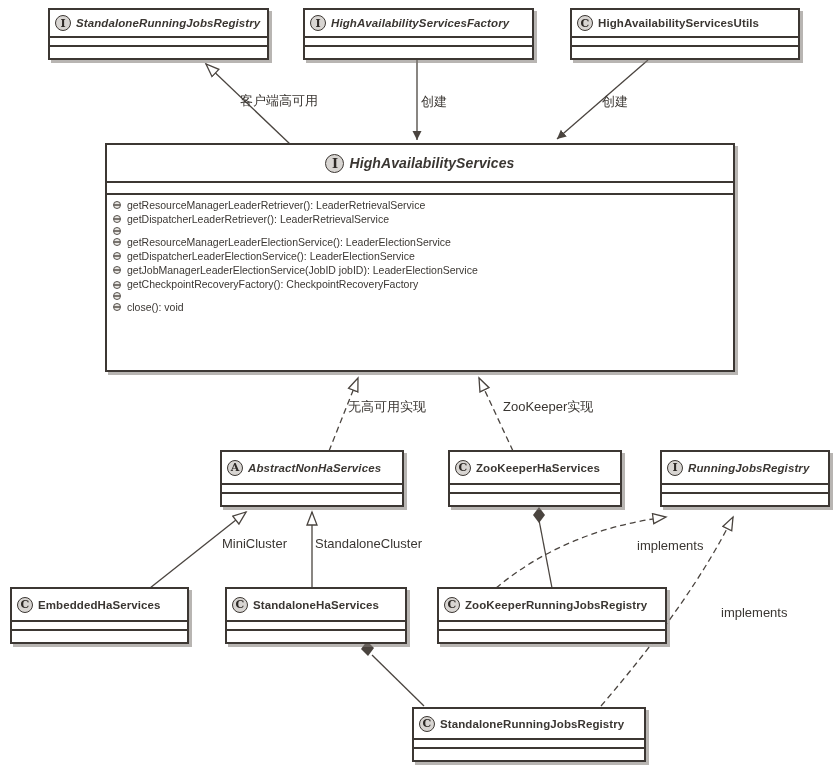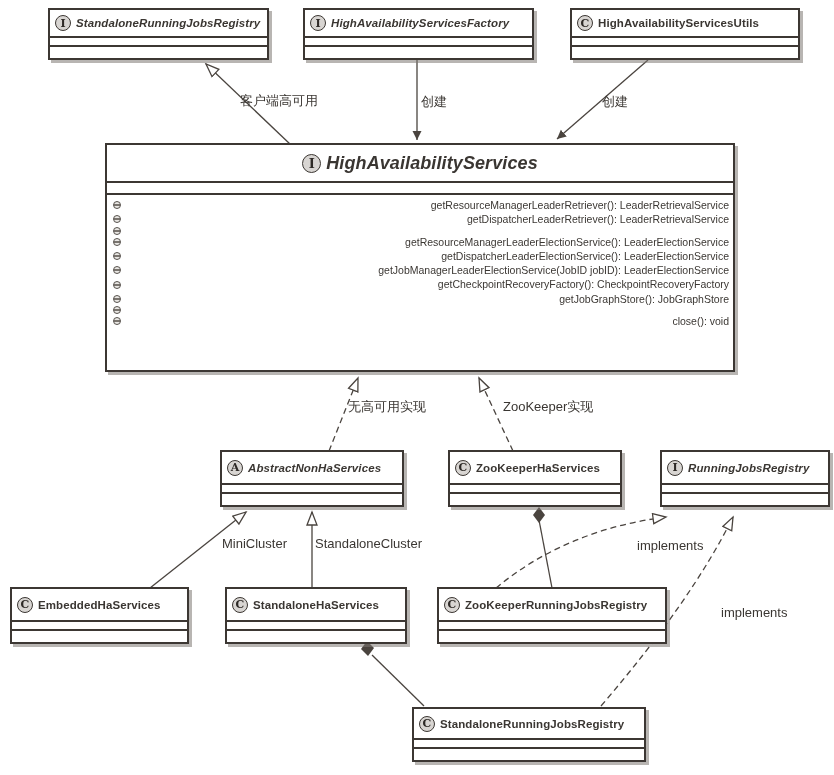--- a/index.html
+++ b/index.html
@@ -23,36 +23,36 @@
   .cls-title.centered{justify-content:center;}
   .st-icon{
     flex:0 0 auto;width:16px;height:16px;border-radius:50%;
     background:#d8d5d2;border:1.6px solid #3c3733;box-sizing:border-box;
     display:flex;align-items:center;justify-content:center;
     font-family:"DejaVu Serif","Liberation Serif",serif;
     font-weight:700;font-size:11px;line-height:1;color:#2e2a27;
   }
   .big .st-icon{width:19px;height:19px;font-size:13px;}
   .cls-name{font-size:11.5px;font-weight:700;color:#3a3632;letter-spacing:.1px;}
-  .big .cls-name{font-size:18px;}
+  .big .cls-name{font-size:14px;}
   .cls-name.it{font-style:italic;}
   .comp{border-top:2px solid #3c3733;}
   .comp.f{height:7px;flex:0 0 auto;}
   .comp.m{height:11px;flex:0 0 auto;}
 
   
   .big .cls-title{flex:0 0 36px;}
   .big .comp.f{height:10px;}
   .methods{
     flex:1;border-top:2px solid #3c3733;margin:0;padding:3px 4px 0 6px;
     list-style:none;overflow:hidden;
   }
   .methods li{
     display:flex;align-items:center;gap:6px;
-    font-size:10.5px;line-height:14.3px;color:#3b3733;white-space:nowrap;justify-content:space-between;
+    font-size:10.5px;line-height:14.3px;color:#3b3733;white-space:nowrap;
   }
   .m-bullet{
     flex:0 0 auto;width:8px;height:8px;border-radius:50%;
     border:1.3px solid #55504b;box-sizing:border-box;
     background:linear-gradient(#e9e7e4 40%,#7a756f 40%,#7a756f 62%,#e9e7e4 62%);
   }
 
   
   .lbl{
     position:absolute;z-index:3;font-size:13px;font-weight:400;color:#3a3632;
@@ -170,24 +170,20 @@
         <li>
           <span class="m-bullet"></span>
           <span>getJobManagerLeaderElectionService(JobID jobID): LeaderElectionService</span>
         </li>
 
         <li>
           <span class="m-bullet"></span>
           <span>getCheckpointRecoveryFactory(): CheckpointRecoveryFactory</span>
         </li>
 
-        <li>
-          <span class="m-bullet"></span>
-          <span>getJobGraphStore(): JobGraphStore</span>
-        </li>
 
         <li>
           <span class="m-bullet"></span>
         </li>
 
 
         <li>
           <span class="m-bullet"></span>
           <span>close(): void</span>
         </li>

